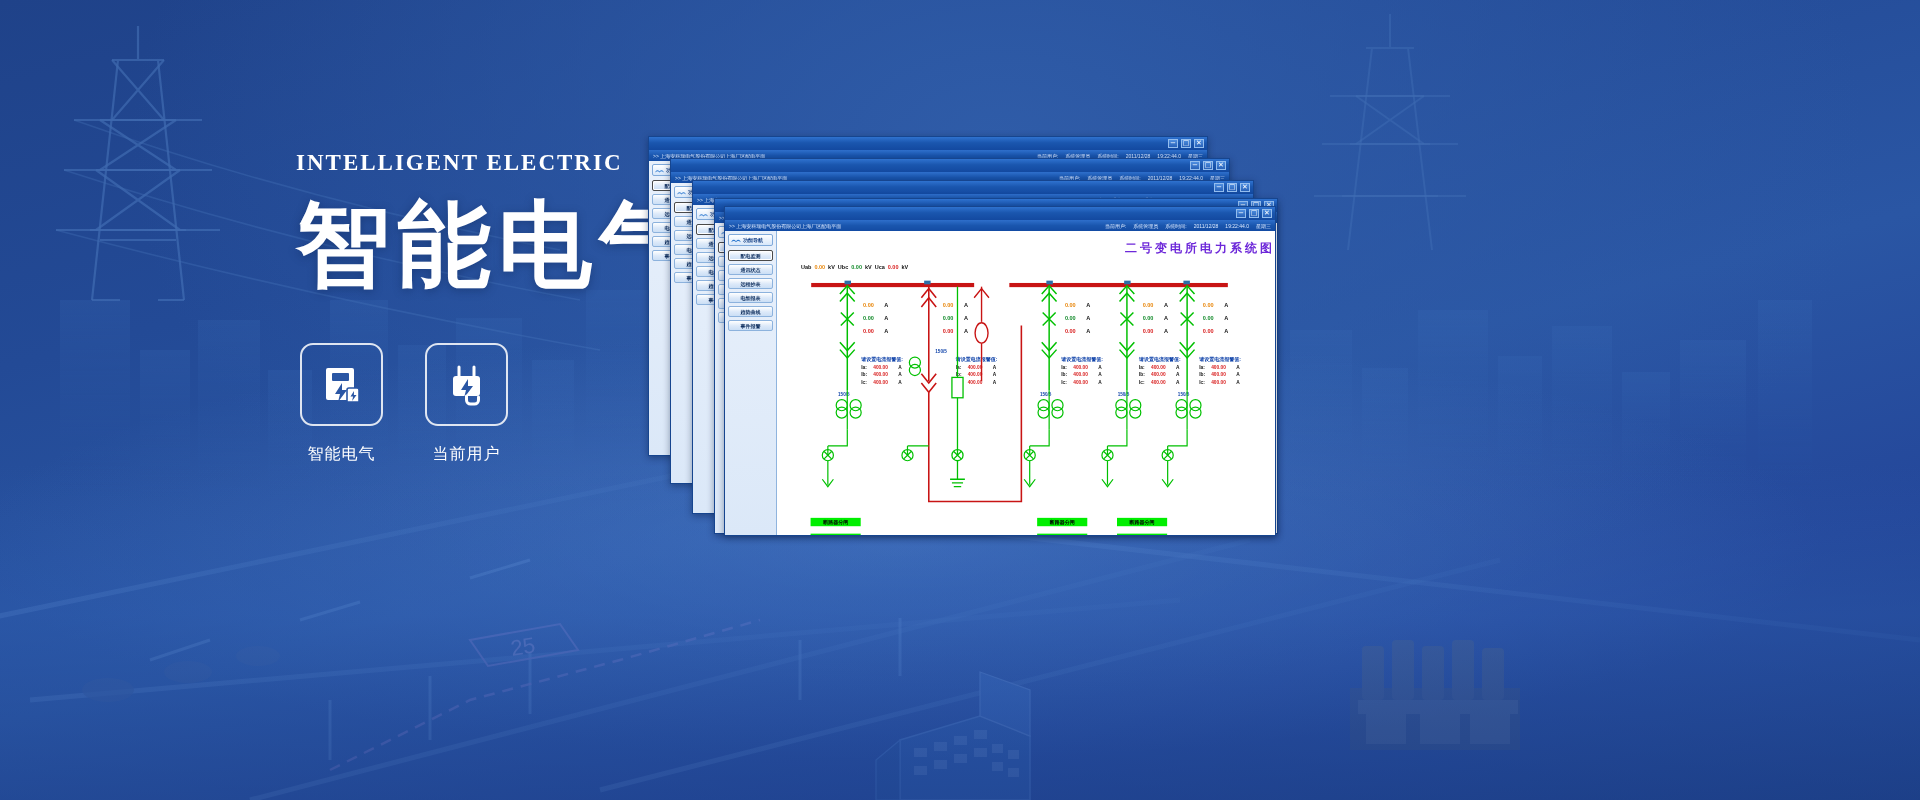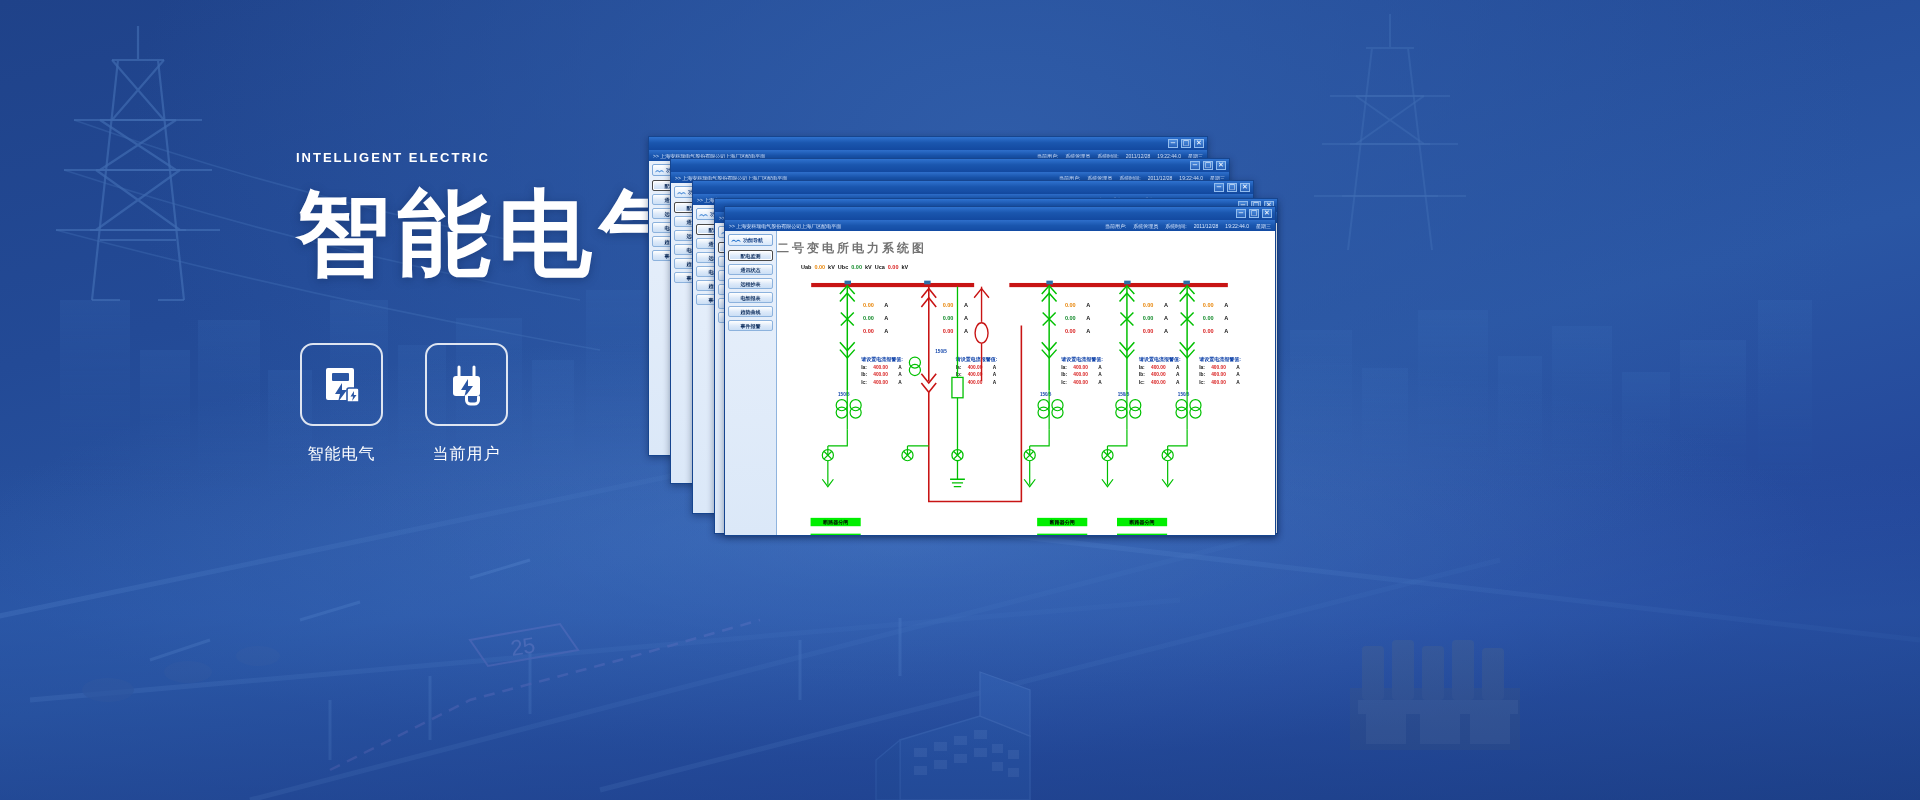--- a/index.html
+++ b/index.html
@@ -25,22 +25,23 @@
     background: radial-gradient(ellipse 60% 55% at 45% 40%, rgba(90,140,215,.45) 0%, rgba(40,80,160,0) 70%);
     pointer-events:none;
   }
   .bg-ground {
     position:absolute; left:0; right:0; bottom:0; height:42%;
     background: linear-gradient(180deg, rgba(35,75,155,0) 0%, rgba(45,92,175,.42) 45%, rgba(30,66,140,.55) 100%);
   }
   
   .hero { position:absolute; left:296px; top:150px; width:560px; }
   .hero-kicker {
-    color:#ffffff; font-size:13px; font-weight:700;
+    color:#ffffff; font-size:23px; font-weight:700;
     letter-spacing:2.0px;
+    font-family:Liberation Serif, serif;
   }
   .hero-title {
     margin-top:16px;
     color:#ffffff;
     font-size:94px; font-weight:700;
     letter-spacing:7px;
     line-height:1.12;
     text-shadow:0 2px 10px rgba(10,30,70,.35);
   }
   
@@ -112,22 +113,22 @@
     background:linear-gradient(180deg,#ffffff 0%,#dce9f9 55%,#cbdff5 100%);
     border:1px solid #8cb2dd;
     border-radius:2px;
     display:flex; align-items:center; justify-content:center;
     color:#10305f; font-size:5px; font-weight:700;
   }
   .nav-item.active { border:1px solid #4a4a4a; box-shadow:inset 0 0 0 1px #ffffff; }
   
   .canvas { flex:1; background:#ffffff; position:relative; overflow:hidden; }
   .diagram-title {
-    text-align:left; margin-top:9px;
-    color:#737373; font-size:12px; font-weight:700;
+    text-align:right; margin-top:9px;
+    color:#6d28d9; font-size:12px; font-weight:700;
     letter-spacing:3px;
     font-family:"DejaVu Serif", serif;
   }
   .volt-row {
     margin-top:7px; padding-left:24px;
     font-size:5.5px; font-weight:700; color:#111111;
     display:flex; gap:3px; align-items:center;
   }
   .volt-row .v1 { color:#e8860a; }
   .volt-row .v2 { color:#128a2a; }

